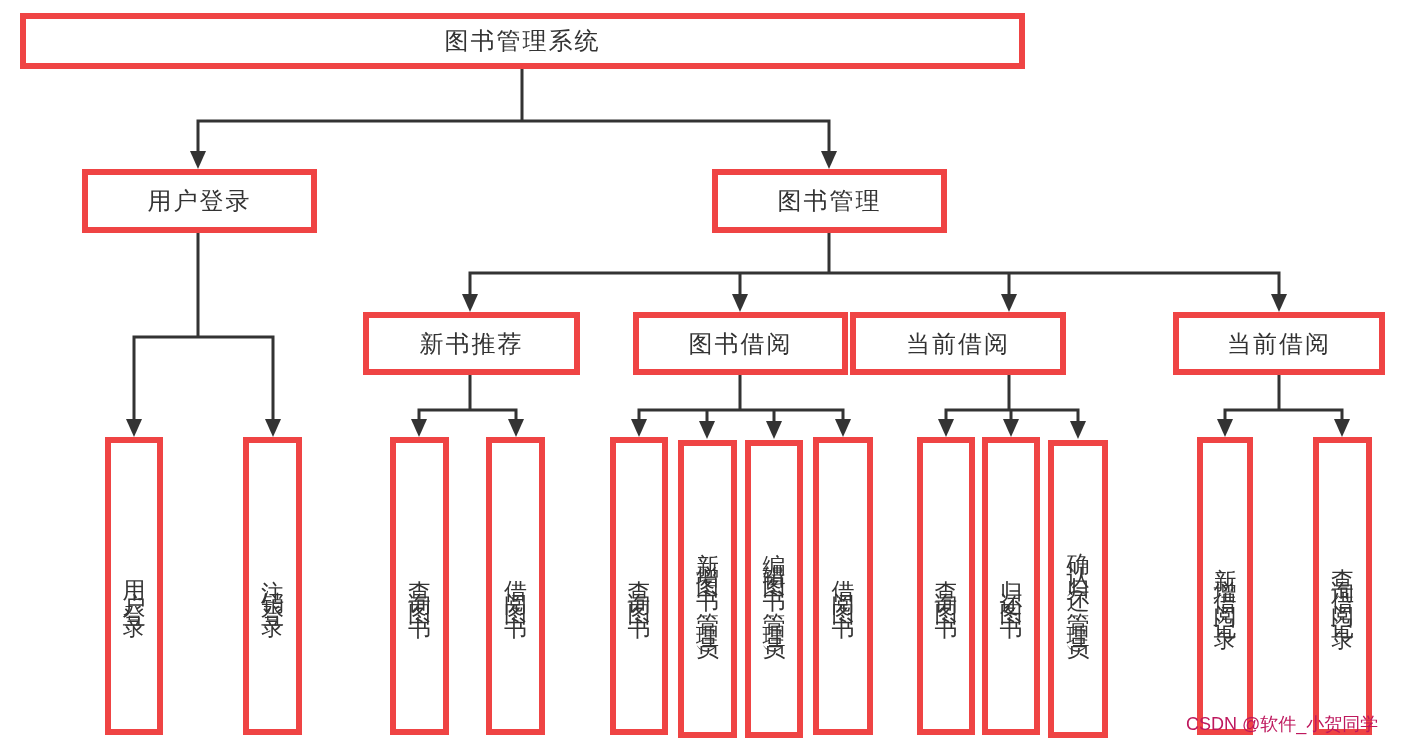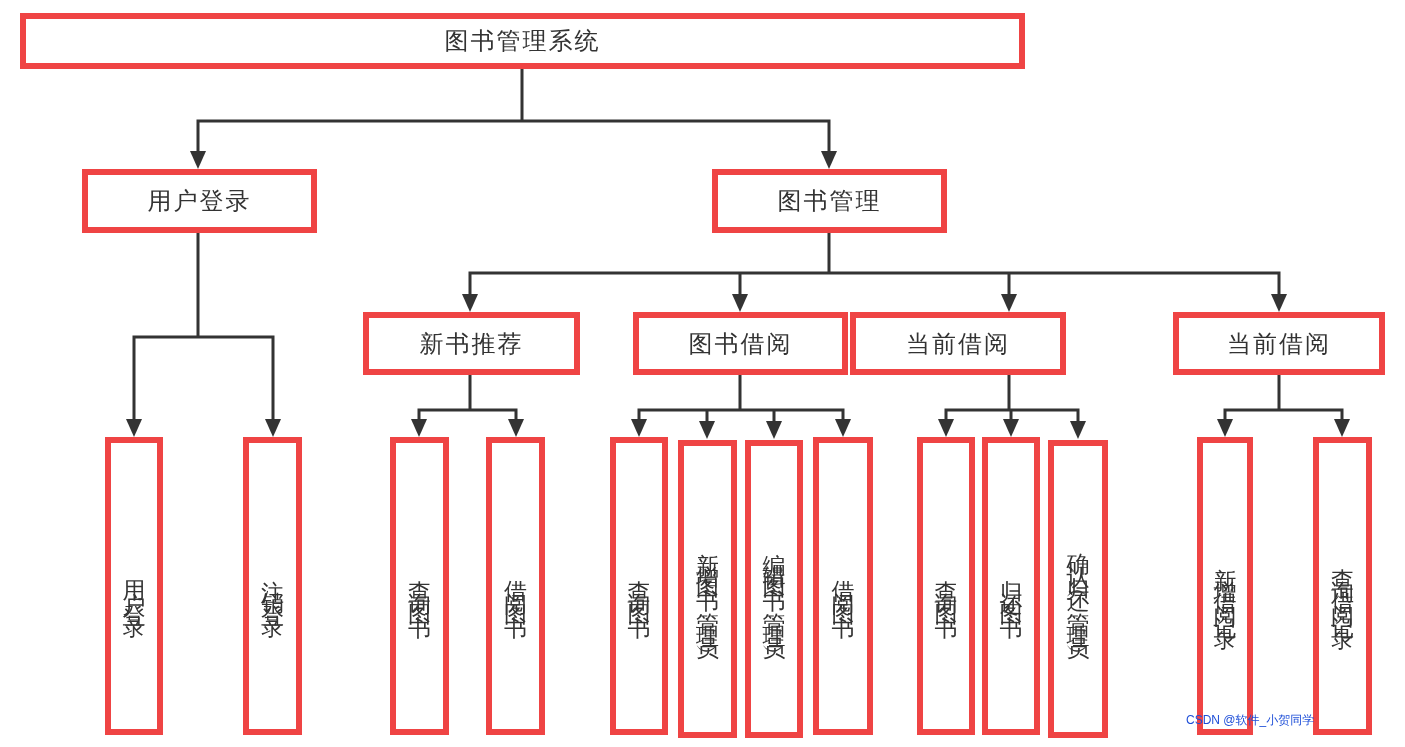--- a/index.html
+++ b/index.html
@@ -43,22 +43,22 @@
     font-size: 23px;
     letter-spacing: 12px;
     line-height: 1;
     white-space: nowrap;
   }
   .watermark {
     position: absolute;
     left: 1186px;
     top: 712px;
     z-index: 3;
-    font-size: 12px;
-    color: #1d4ed8;
+    font-size: 18px;
+    color: #be185d;
     white-space: nowrap;
   }
 </style>
 </head>
 <body>
 
 <div class="canvas">
 
   <svg class="connectors" width="1405" height="747" viewBox="0 0 1405 747">
     <g stroke="#333333" stroke-width="3" fill="none" stroke-linecap="square">

